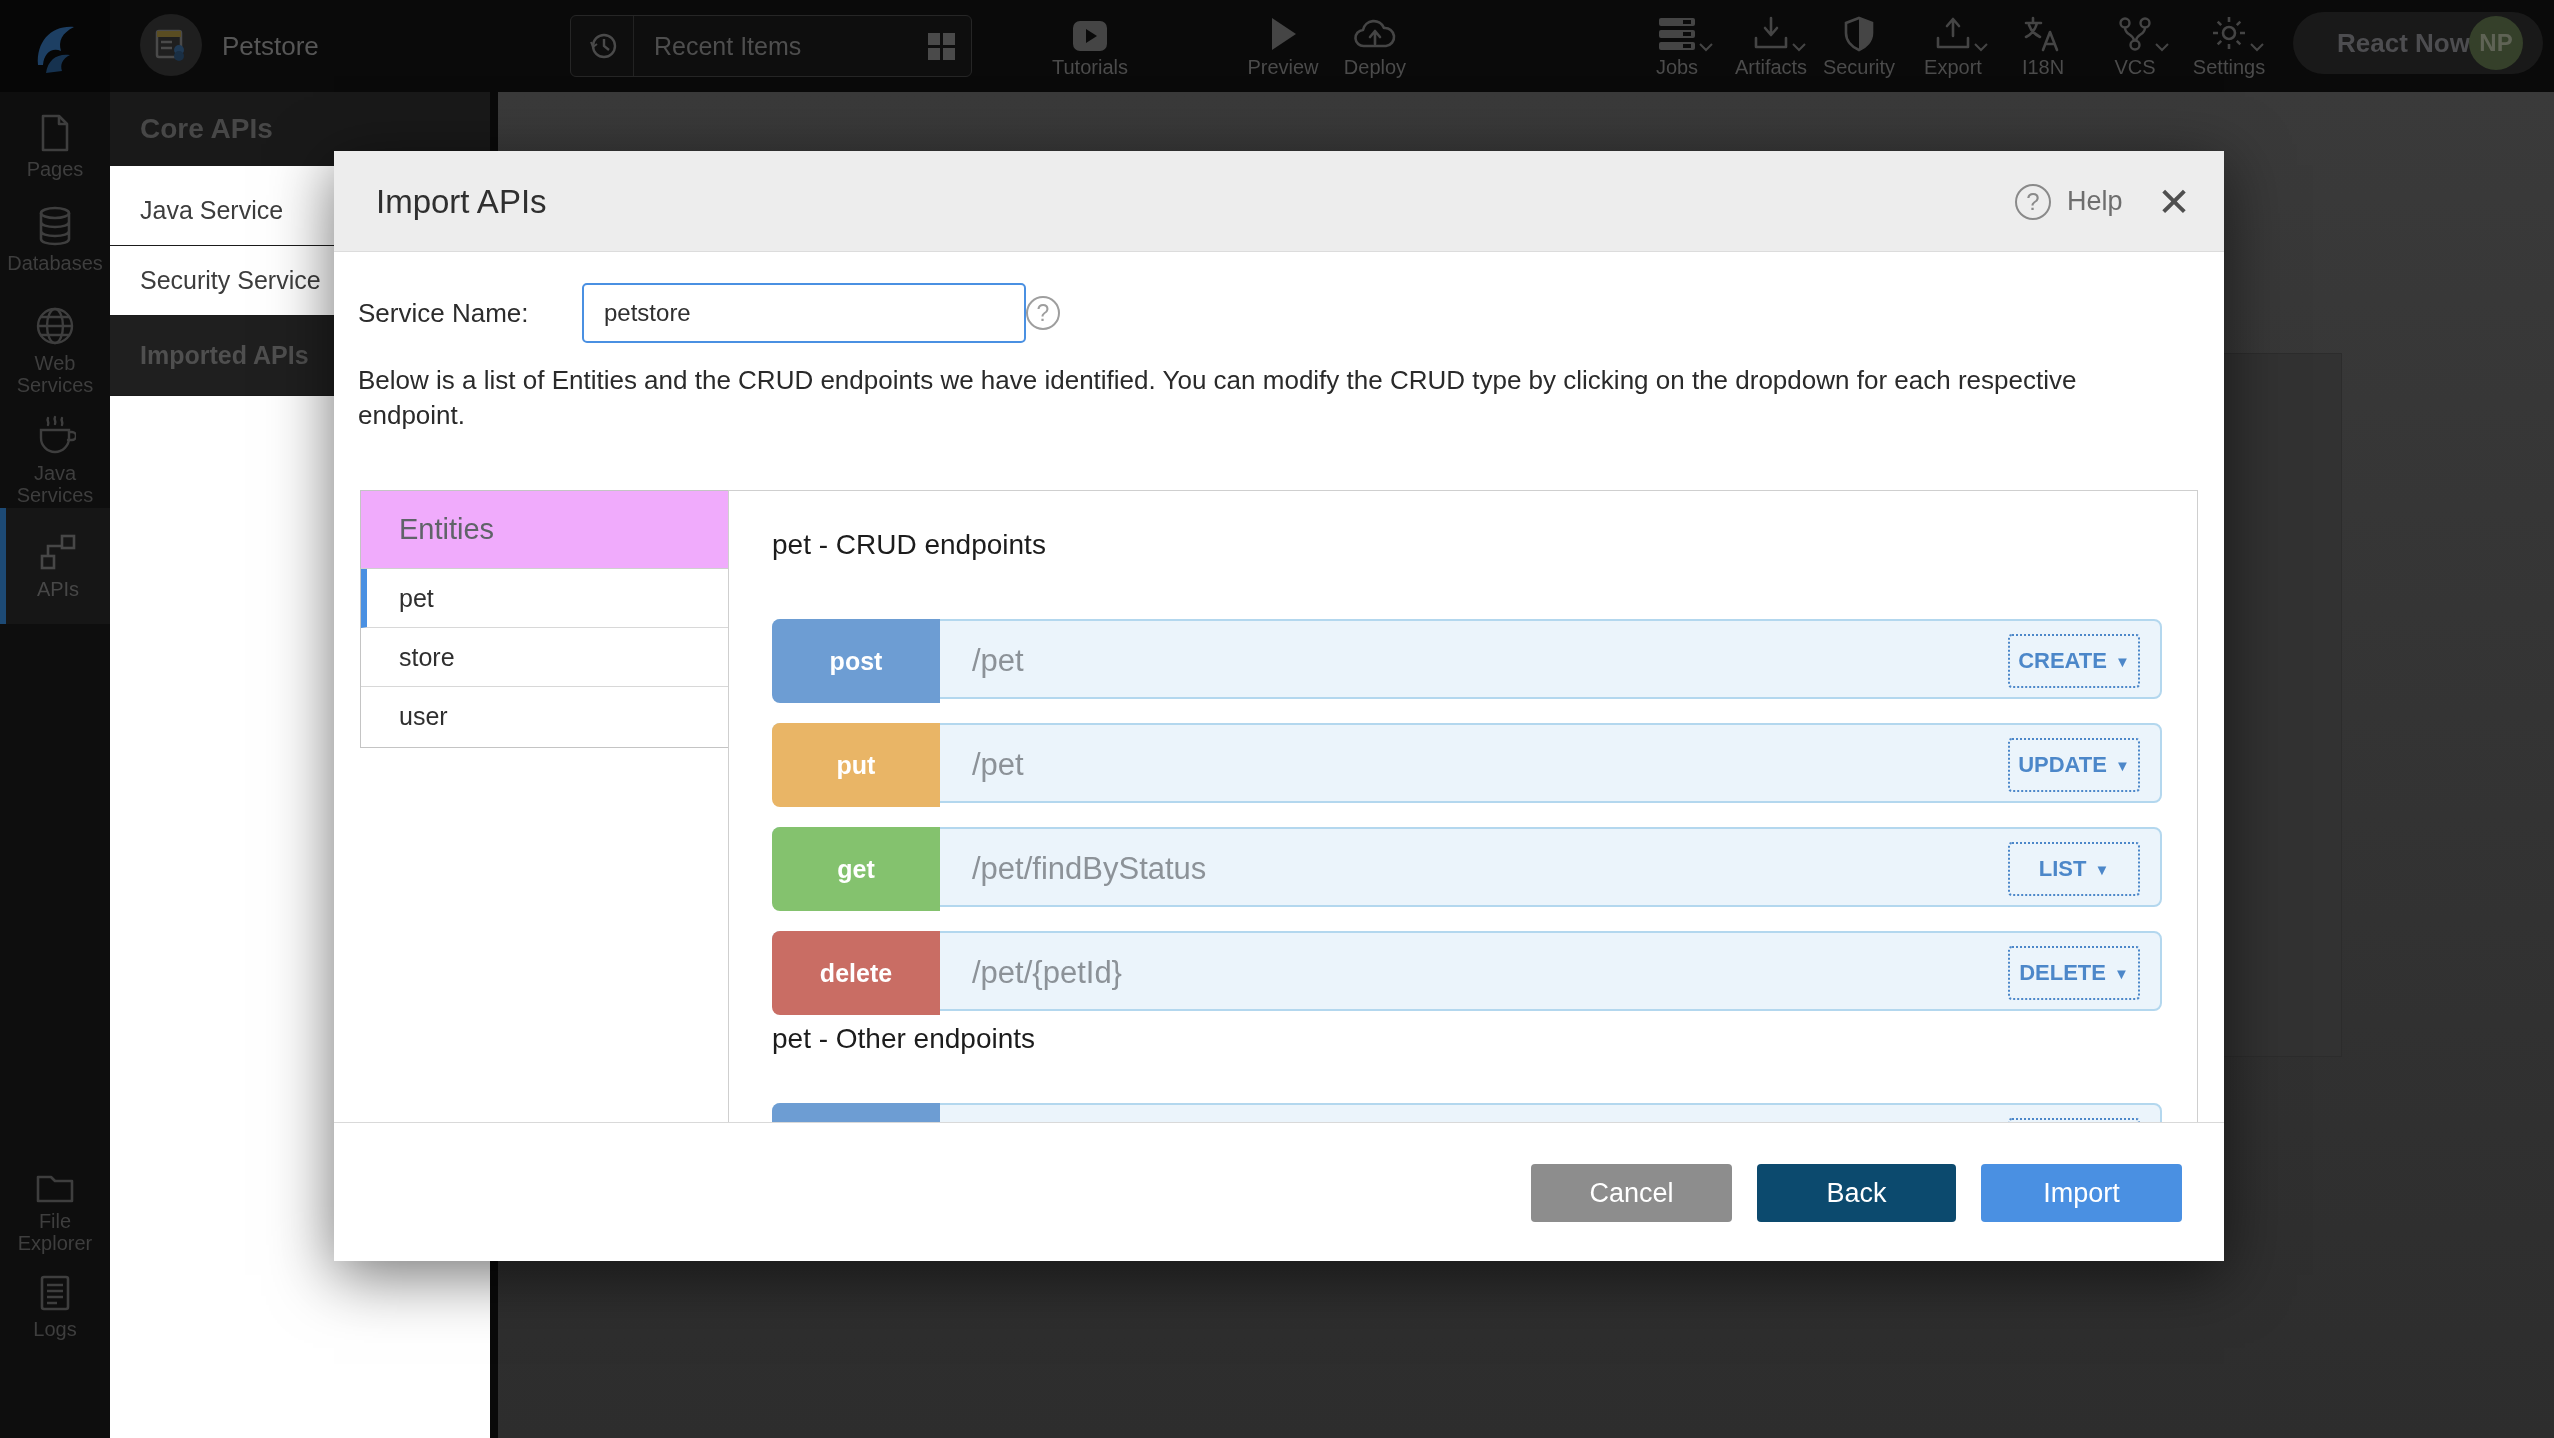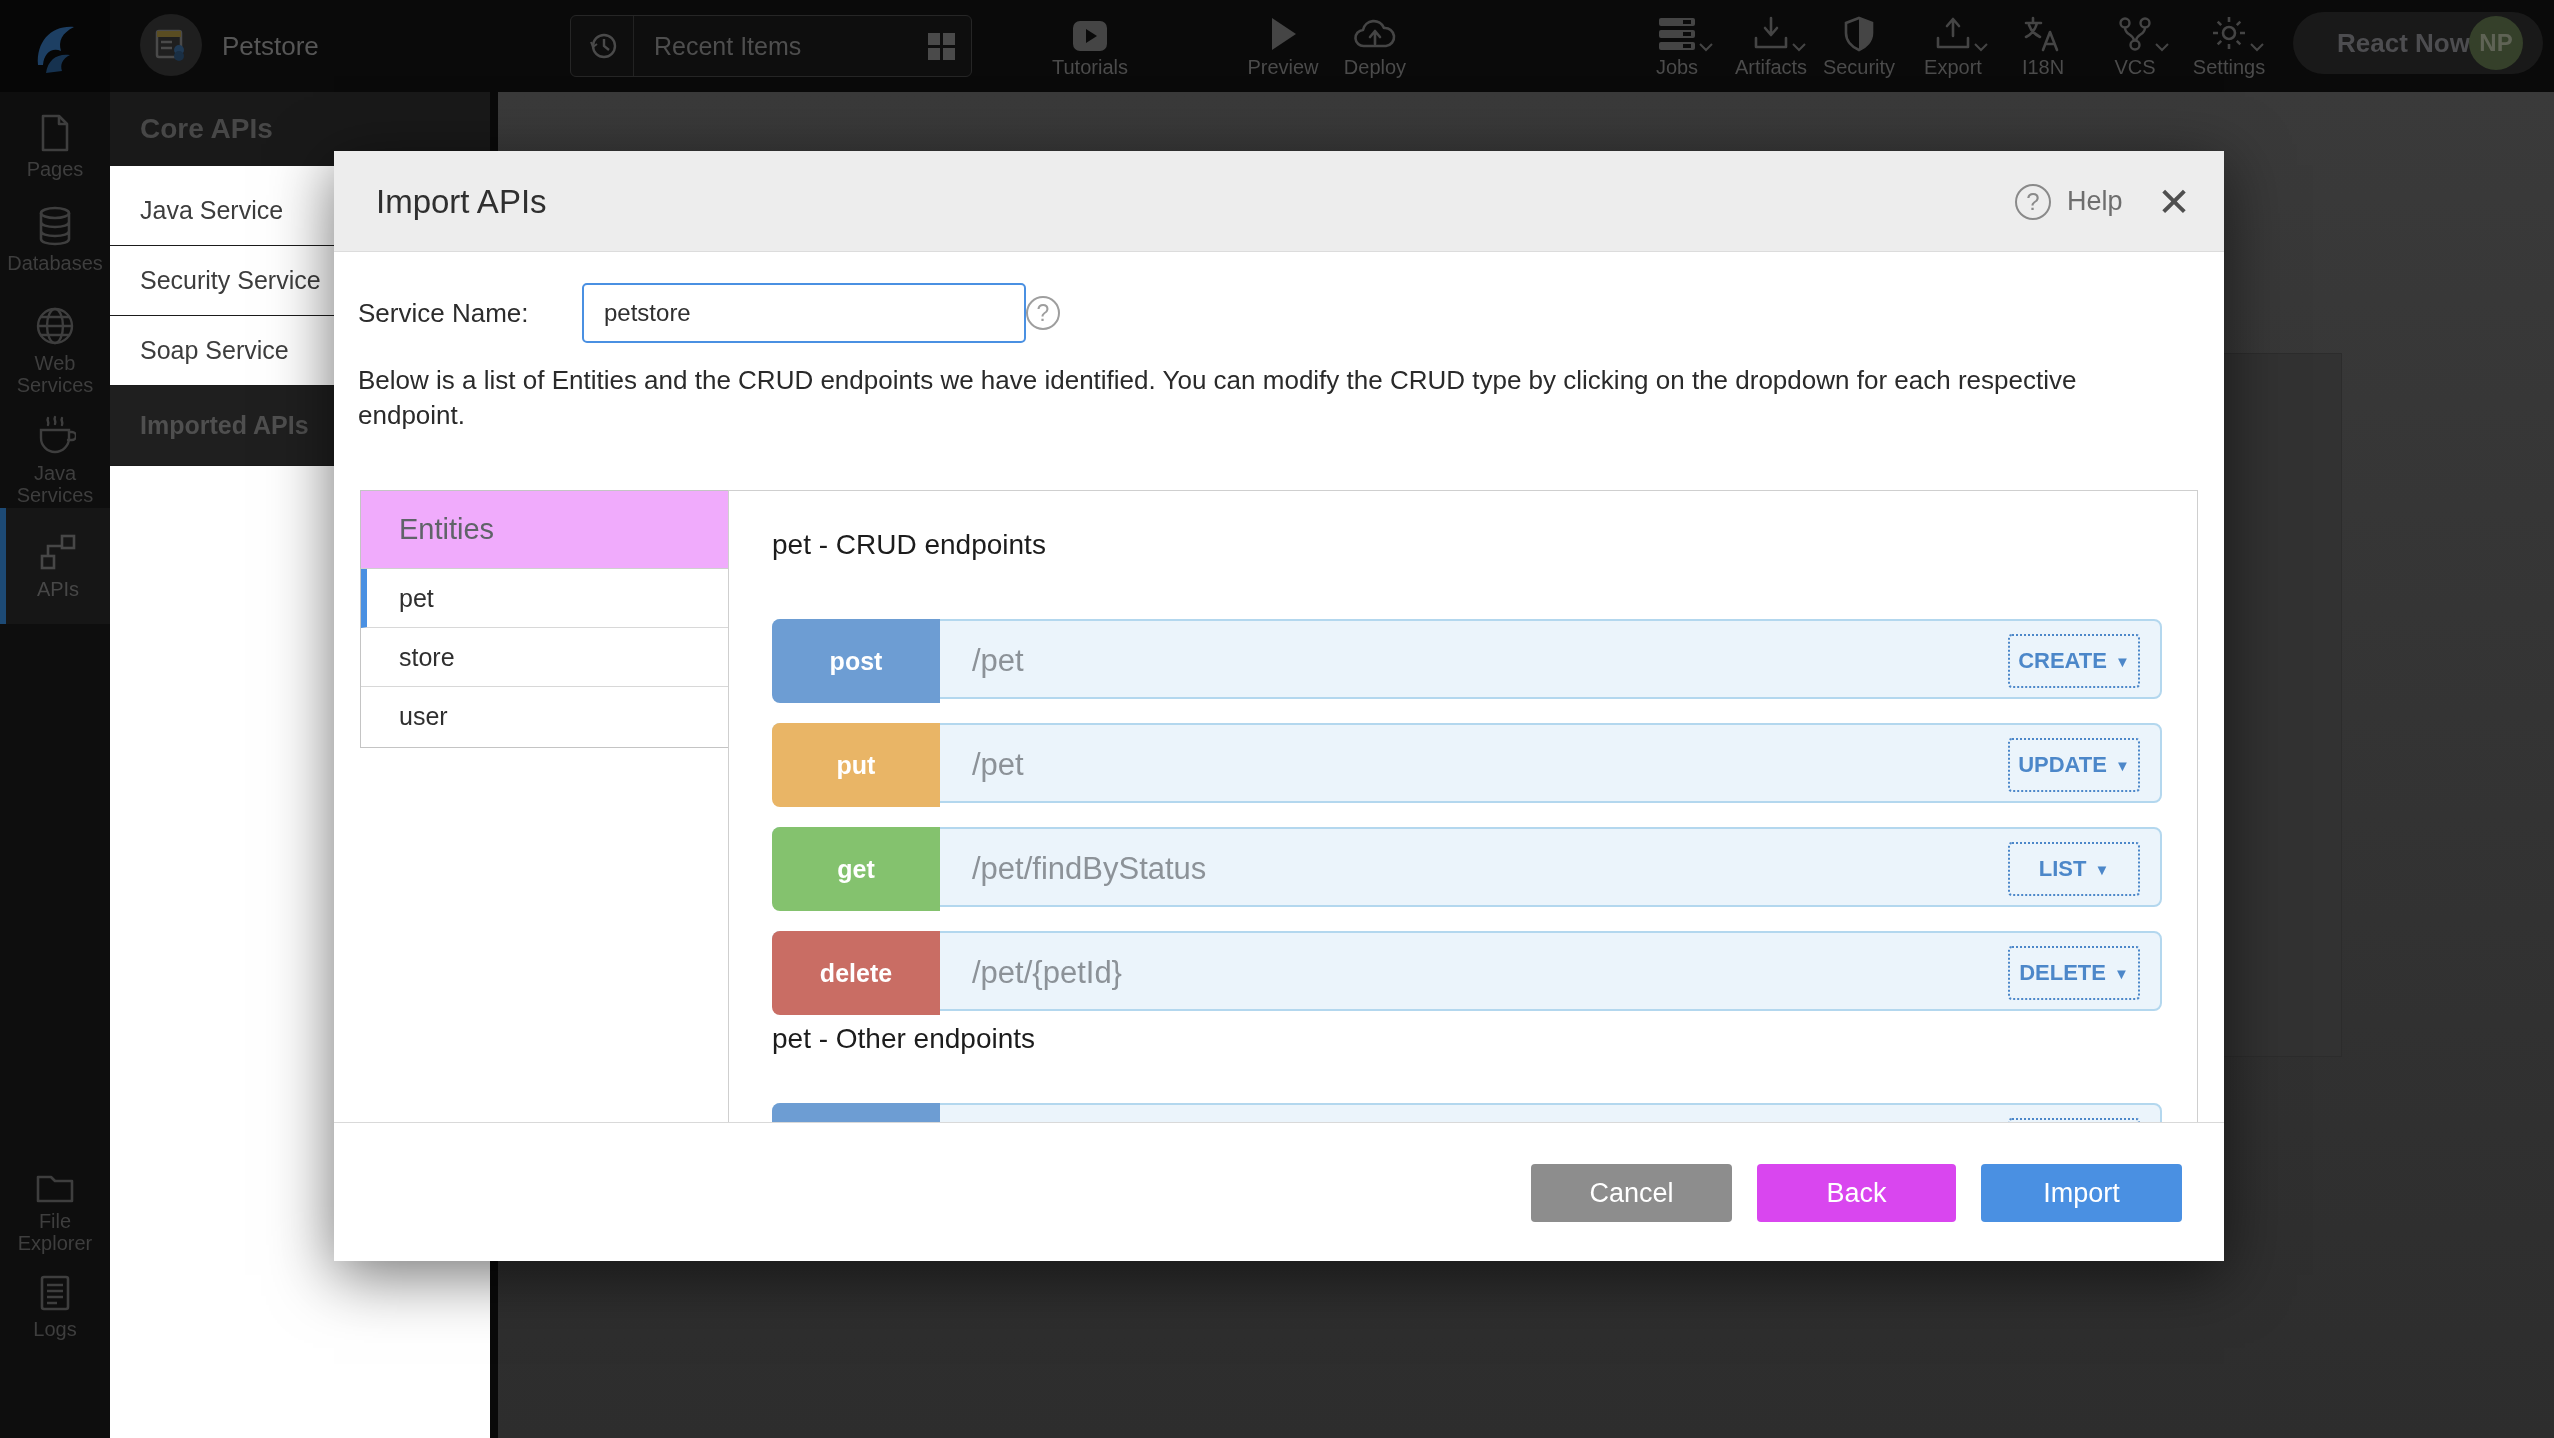--- a/index.html
+++ b/index.html
@@ -104,21 +104,21 @@
            border-radius:4px; display:flex; align-items:center; justify-content:center; gap:8px;
            color:#4c87c9; font-size:22px; font-weight:600; cursor:pointer; }
   .ep-dd .caret { font-size:15px; }
   .ep-partial { position:absolute; left:43px; top:612px; width:1390px; }
 
   .m-footer { position:absolute; left:0; top:971px; width:1890px; height:139px; background:#fff;
               border-top:1px solid #d9d9d9; }
   .btn { position:absolute; top:41px; height:58px; border:none; border-radius:4px; color:#fff;
          font-size:27px; font-family:"Liberation Sans", sans-serif; cursor:pointer; }
   .btn-cancel { left:1197px; width:201px; background:#8d8d8d; }
-  .btn-back   { left:1423px; width:199px; background:#d946ef; }
+  .btn-back   { left:1423px; width:199px; background:#0c4a6e; }
   .btn-import { left:1647px; width:201px; background:#4a90e2; }
 
   svg { display:block; }
 </style>
 </head>
 <body>
 
 <div id="root">
 
   <div class="topbar">
@@ -344,21 +344,20 @@
     </div>
 
   </div>
 
   <div class="panel">
     <div class="panel-title">Core APIs</div>
     <div class="panel-gap"></div>
     <div id="panel-items">
         <div class="panel-item">Java Service</div>
         <div class="panel-item">Security Service</div>
-        <div class="panel-item">Soap Service</div>
         <div class="panel-item active">Imported APIs</div>
       </div>
   </div>
 
   <div class="canvas-strip"></div>
   <div class="canvas">
     <div class="bg-rect" style="position:absolute; left:202px; top:261px;"></div>
   </div>
 
   <div class="modal">

